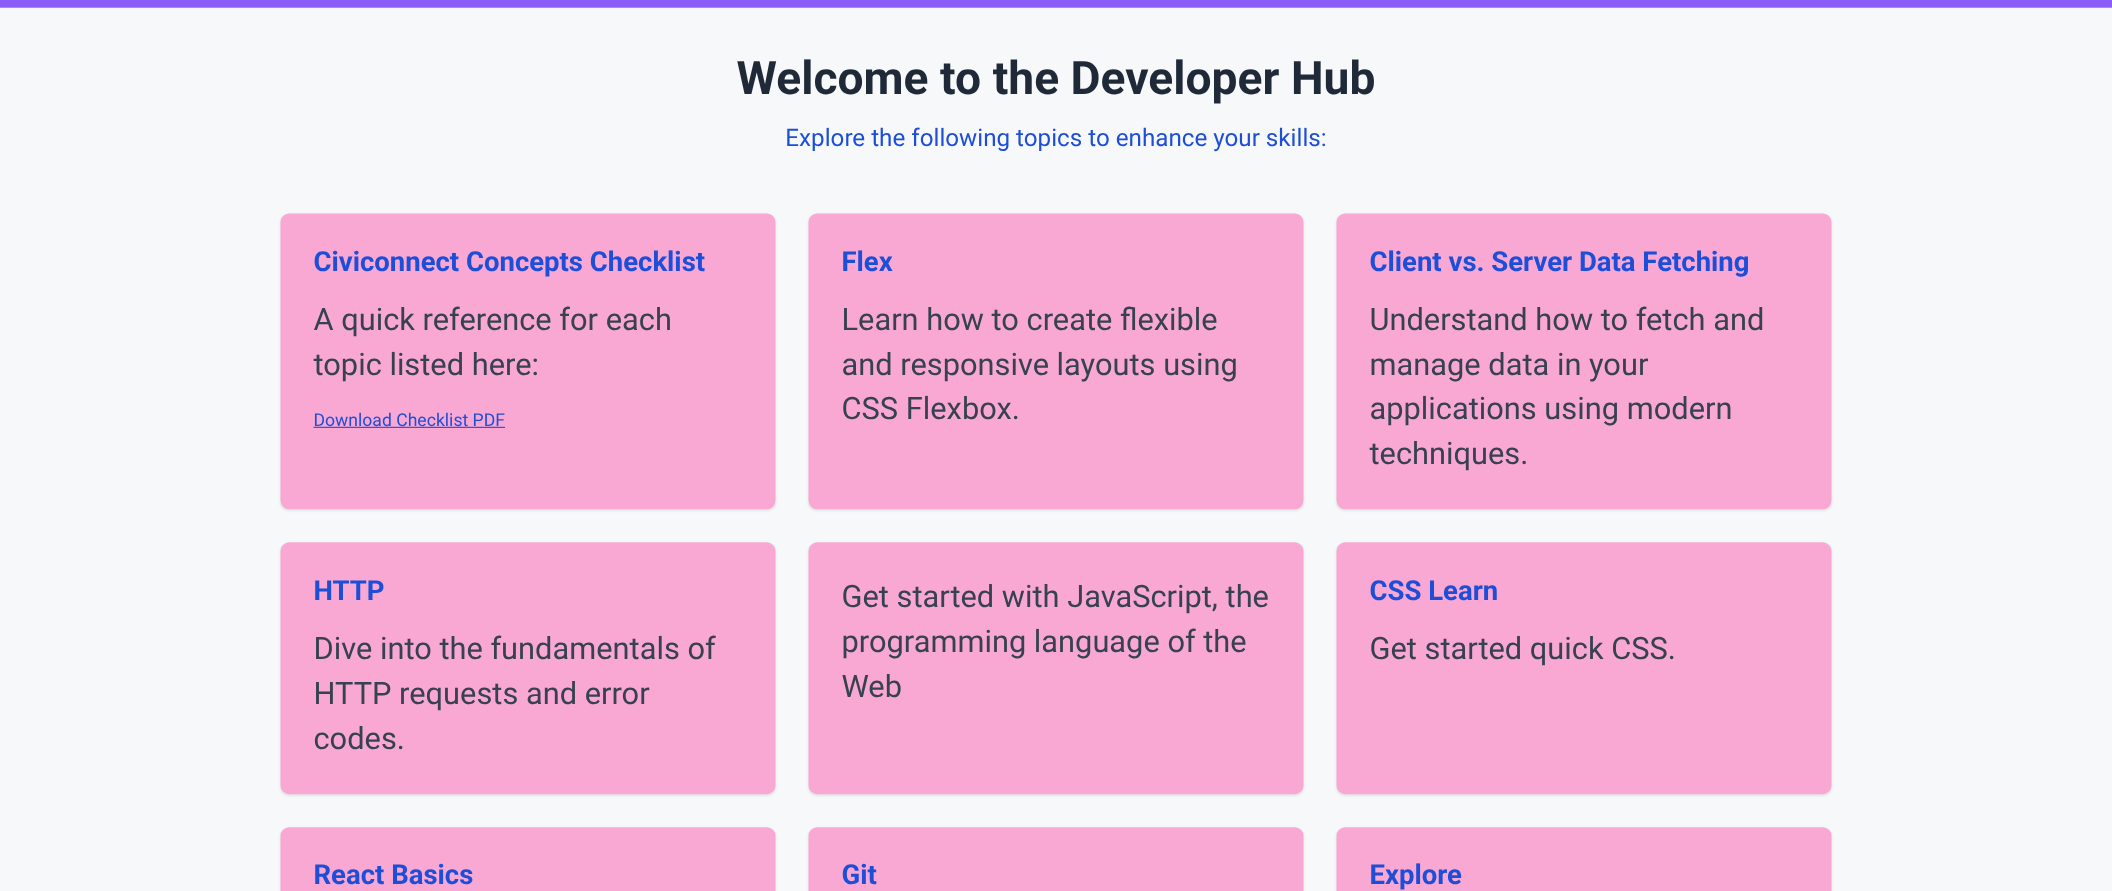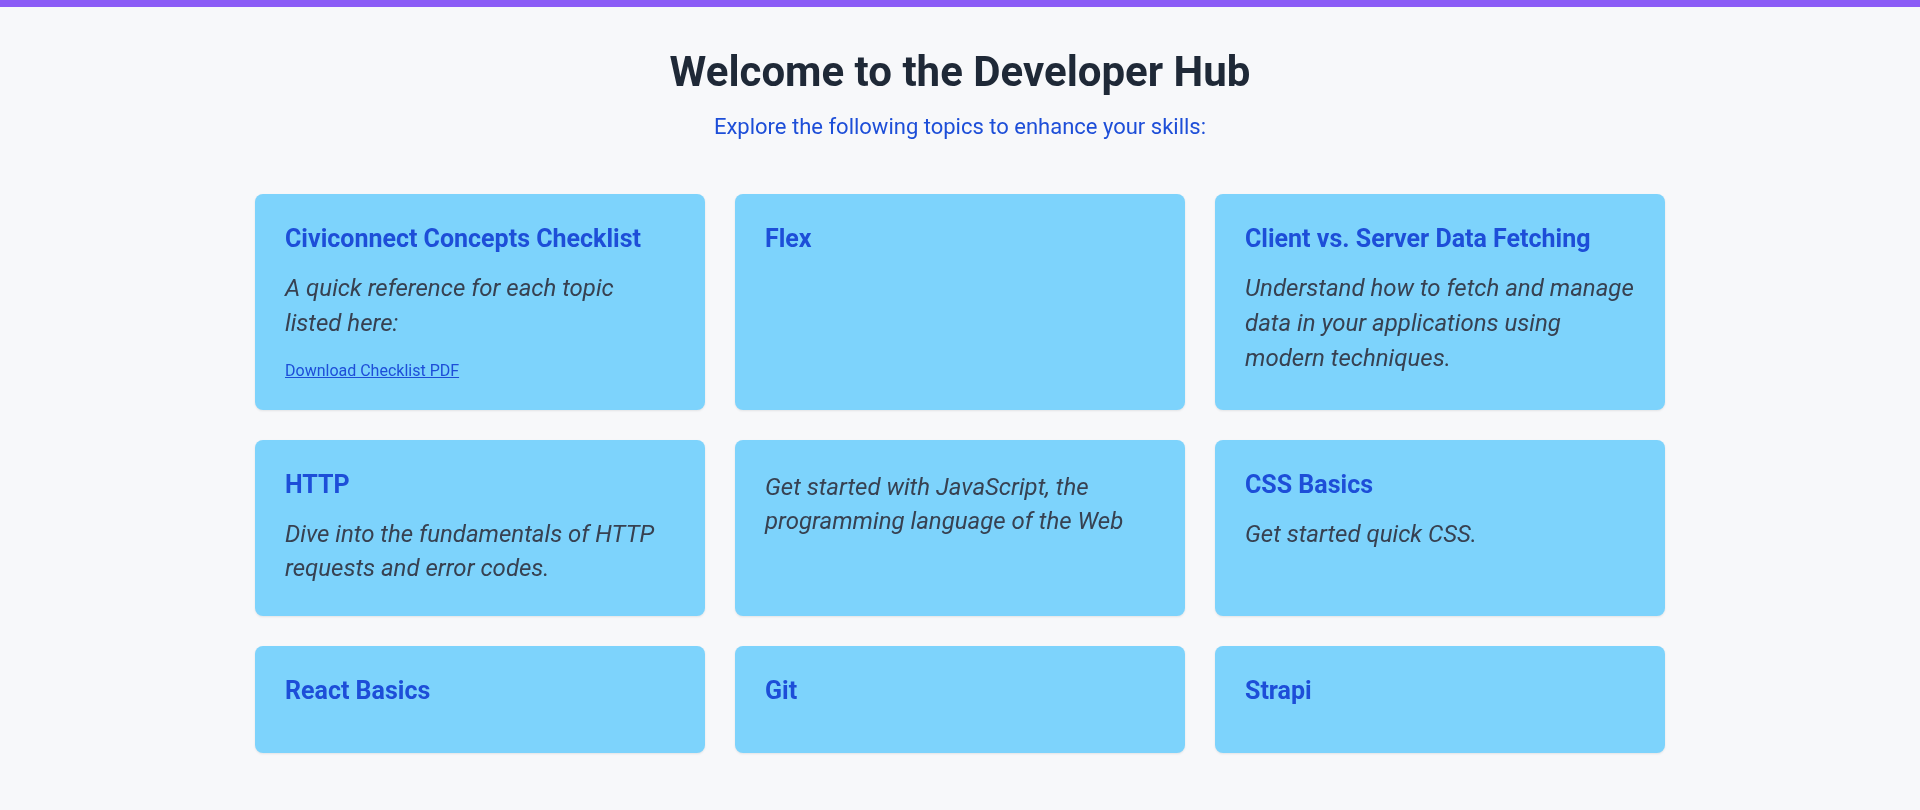--- a/index.html
+++ b/index.html
@@ -34,37 +34,36 @@
       font-weight: 400;
     }
     .card-grid {
       display: grid;
       grid-template-columns: repeat(3, 1fr);
       gap: 30px;
       max-width: 1410px;
       margin: 0 auto;
     }
     .card {
-      background: #7dd3fc;
+      background: #f9a8d4;
       border-radius: 8px;
       padding: 30px;
       box-shadow: 0 1px 3px rgba(0,0,0,0.05), 0 1px 2px rgba(0,0,0,0.04);
     }
     .card-title {
       font-size: 25px;
       font-weight: 700;
       color: #1d4ed8;
       margin-bottom: 18px;
       cursor: pointer;
     }
     .card-description {
-      font-size: 24px;
+      font-size: 28px;
       color: #374151;
       line-height: 1.45;
-      font-style: italic;
     }
     .card-link {
       display: inline-block;
       margin-top: 20px;
       font-size: 16px;
       color: #1d4ed8;
       text-decoration: underline;
       cursor: pointer;
     }
     
@@ -95,50 +94,51 @@
   <div class="card-grid">
 
     <div class="card">
       <h2 class="card-title">Civiconnect Concepts Checklist</h2>
       <p class="card-description">A quick reference for each topic listed here:</p>
       <a class="card-link">Download Checklist PDF</a>
     </div>
 
     <div class="card">
       <h2 class="card-title">Flex</h2>
+      <p class="card-description">Learn how to create flexible and responsive layouts using CSS Flexbox.</p>
     </div>
 
     <div class="card">
       <h2 class="card-title">Client vs. Server Data Fetching</h2>
       <p class="card-description">Understand how to fetch and manage data in your applications using modern techniques.</p>
     </div>
 
     <div class="card">
       <h2 class="card-title">HTTP</h2>
       <p class="card-description">Dive into the fundamentals of HTTP requests and error codes.</p>
     </div>
 
     <div class="card">
       <p class="card-description">Get started with JavaScript, the programming language of the Web</p>
     </div>
 
     <div class="card">
-      <h2 class="card-title">CSS Basics</h2>
+      <h2 class="card-title">CSS Learn</h2>
       <p class="card-description">Get started quick CSS.</p>
     </div>
 
     <div class="card">
       <h2 class="card-title">React Basics</h2>
       <p class="card-description"></p>
     </div>
 
     <div class="card">
       <h2 class="card-title">Git</h2>
       <p class="card-description"></p>
     </div>
 
     <div class="card">
-      <h2 class="card-title">Strapi</h2>
+      <h2 class="card-title">Explore</h2>
       <p class="card-description"></p>
     </div>
 
   </div>
 </div>
 
 </body></html>

